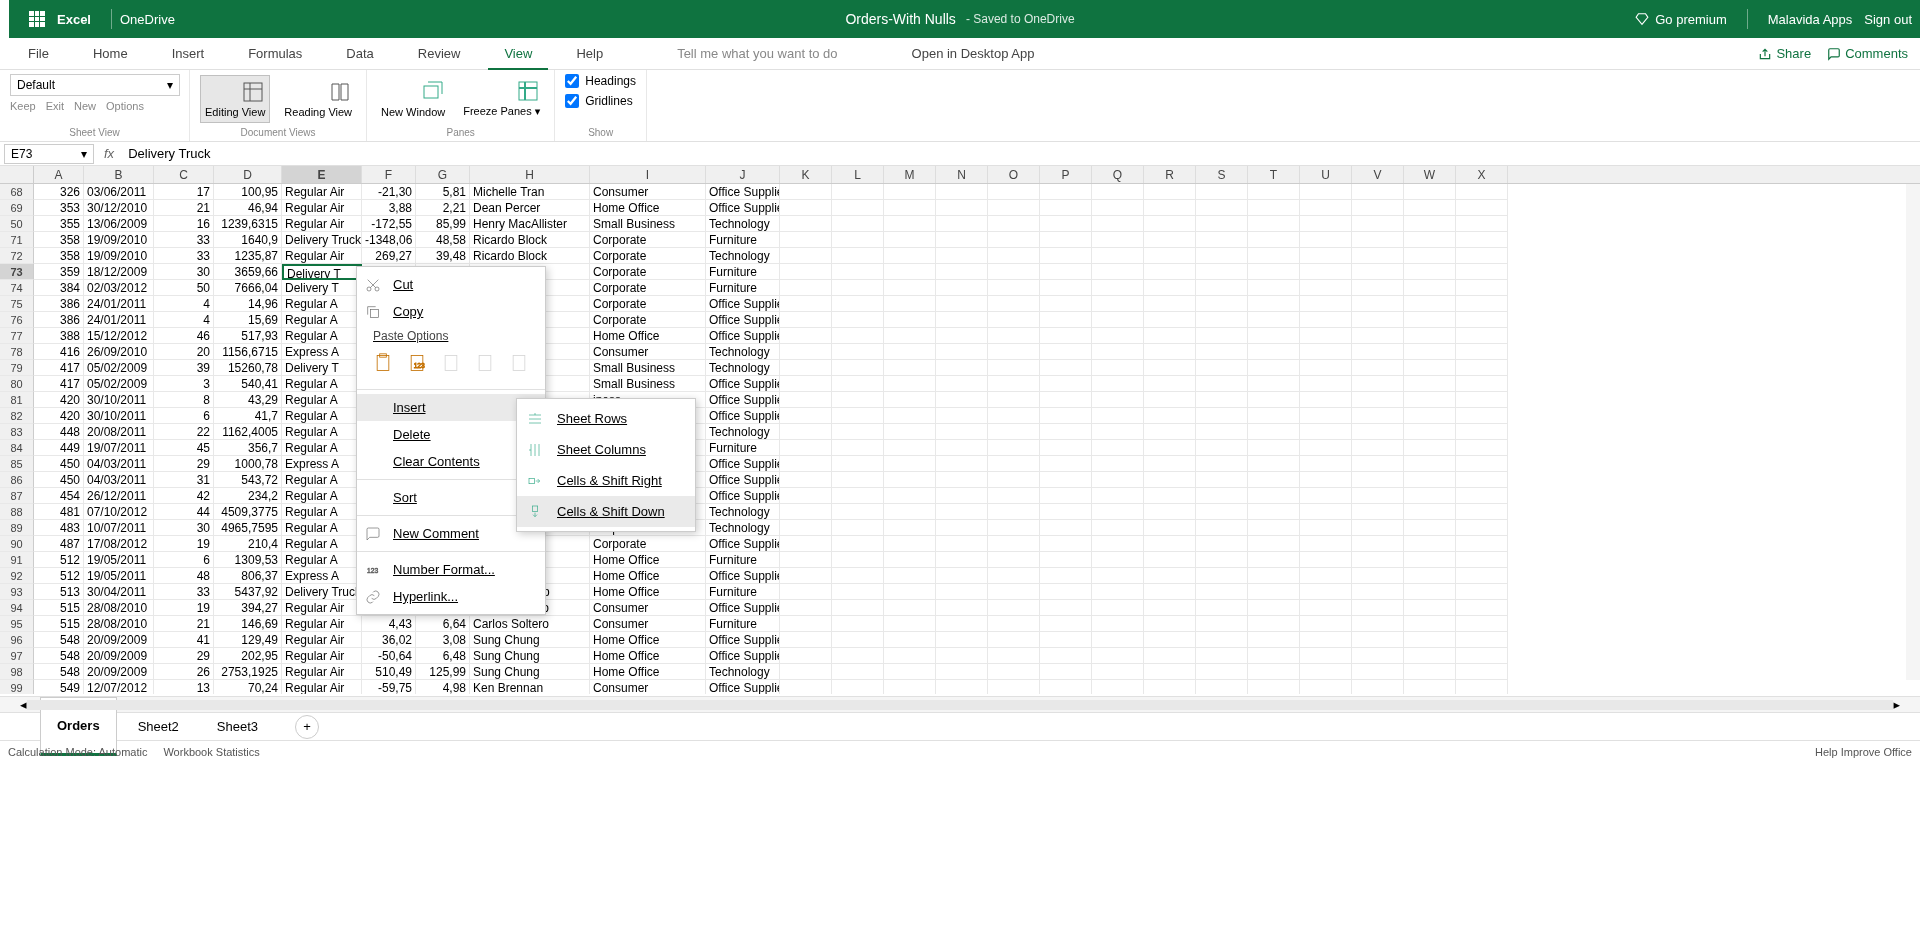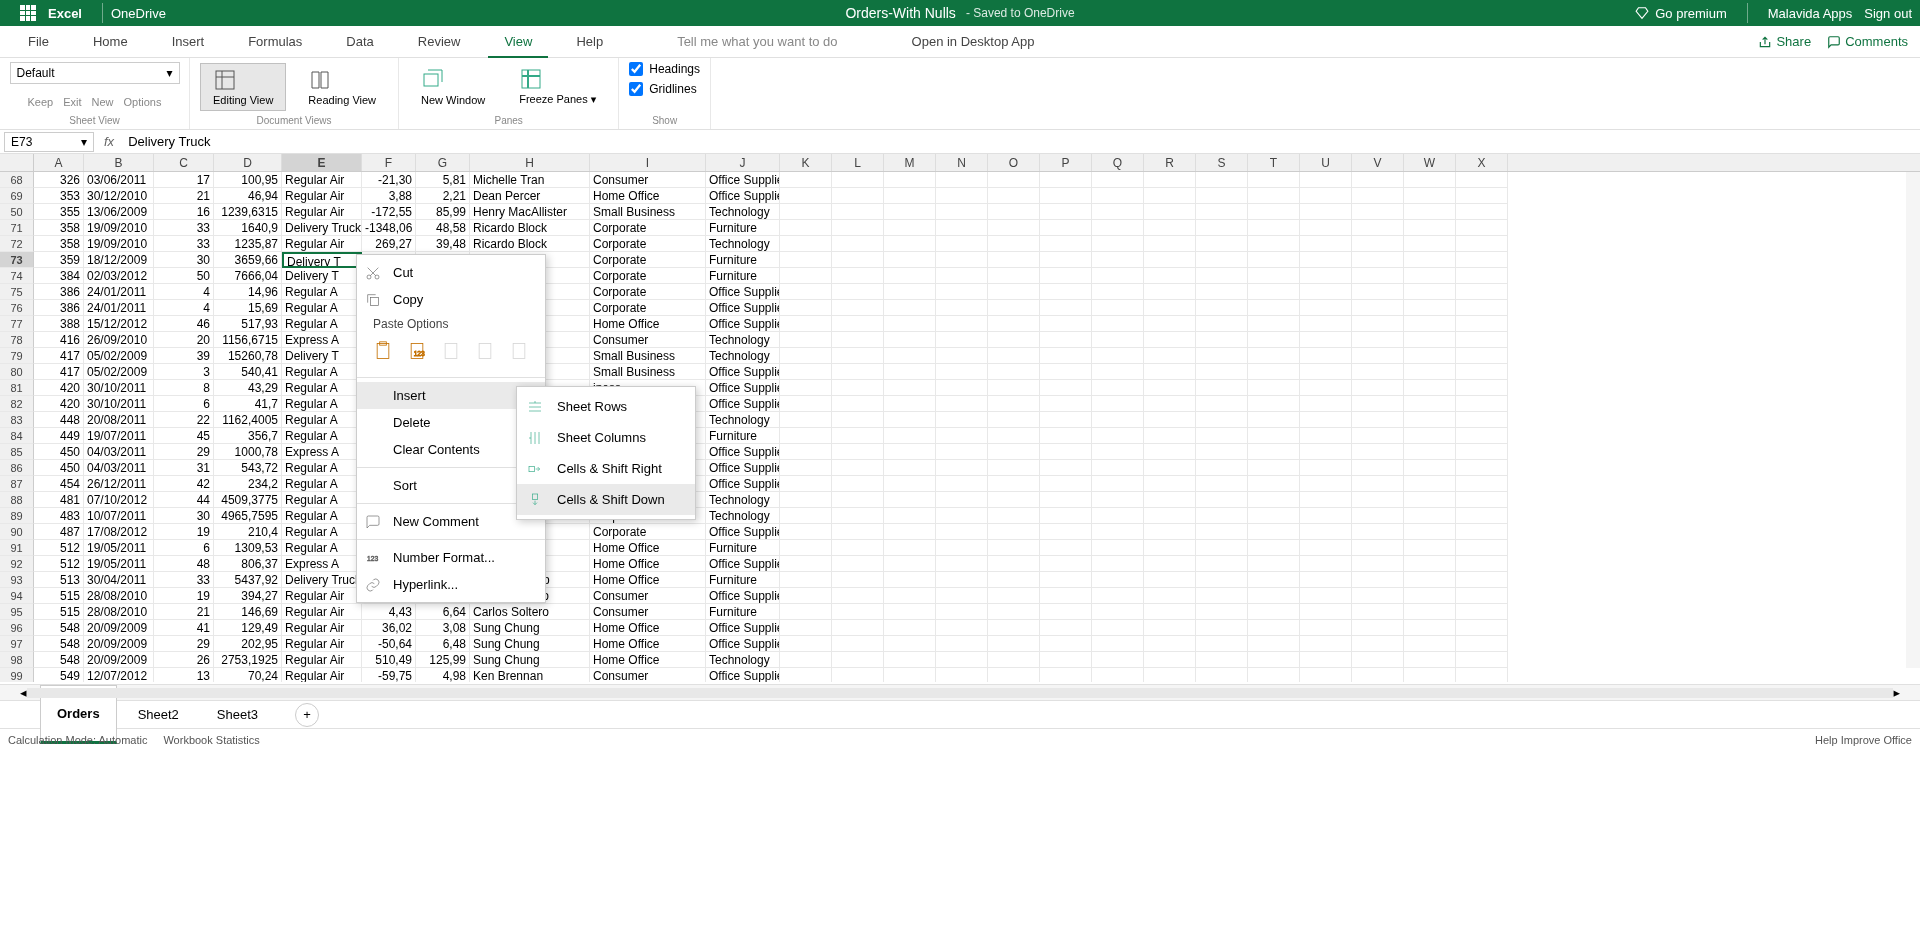--- a/index.html
+++ b/index.html
@@ -1,19 +1,19 @@
 <!DOCTYPE html>
 <html><head>
 <meta charset="utf-8">
 <style>
 * { margin: 0; padding: 0; box-sizing: border-box; font-family: 'Segoe UI', Tahoma, sans-serif; }
 body { background: #fff; overflow: hidden; font-size: 13px; }
 
 
-.title-bar { background: #0f7340; height: 26px; display: flex; align-items: center; color: #fff; padding: 0 8px; }
+.title-bar { background: #0f7340; height: 38px; display: flex; align-items: center; color: #fff; padding: 0 8px; margin-left: 9px; }
 .waffle { width: 16px; height: 16px; display: grid; grid-template-columns: repeat(3,1fr); grid-template-rows: repeat(3,1fr); gap: 1px; margin: 0 12px; cursor: pointer; }
 .waffle span { background: #fff; }
 .app-name { font-weight: 600; margin-right: 12px; }
 .divider-v { width: 1px; height: 20px; background: rgba(255,255,255,0.4); margin: 0 8px; }
 .onedrive-label { font-size: 13px; }
 .doc-title-area { position: absolute; left: 50%; transform: translateX(-50%); display: flex; align-items: center; gap: 10px; }
 .doc-title { font-size: 14px; }
 .saved-status { font-size: 12px; opacity: 0.85; }
 .title-right { margin-left: auto; display: flex; align-items: center; gap: 12px; }
 .go-premium { display: flex; align-items: center; gap: 6px; font-size: 13px; cursor: pointer; }
@@ -28,21 +28,21 @@
 .ribbon-right { margin-left: auto; display: flex; gap: 16px; }
 .ribbon-right-btn { display: flex; align-items: center; gap: 4px; color: #0f7340; cursor: pointer; }
 
 
 .ribbon-content { height: 72px; display: flex; border-bottom: 1px solid #e0e0e0; }
 .ribbon-group { display: flex; flex-direction: column; border-right: 1px solid #e8e8e8; }
 .group-controls { flex: 1; display: flex; align-items: center; padding: 4px 10px; gap: 10px; }
 .group-label { text-align: center; font-size: 10px; color: #888; padding-bottom: 3px; }
 .sheet-view-dd { width: 170px; height: 22px; border: 1px solid #ccc; font-size: 12px; padding: 0 6px; display: flex; align-items: center; justify-content: space-between; }
 .sv-btn { display: flex; align-items: center; gap: 4px; font-size: 11px; color: #888; }
-.big-btn { display: flex; flex-direction: column; align-items: flex-start; gap: 2px; font-size: 11px; cursor: pointer; padding: 4px 12px; }
+.big-btn { display: flex; flex-direction: column; align-items: flex-end; gap: 2px; font-size: 11px; cursor: pointer; padding: 4px 4px; }
 .big-btn.active { background: #e7e7e7; border: 1px solid #c0c0c0; }
 .big-btn svg { width: 24px; height: 24px; }
 .check-item { display: flex; align-items: center; gap: 6px; font-size: 12px; }
 .check-item input { width: 14px; height: 14px; }
 
 
 .formula-bar { height: 24px; display: flex; align-items: center; border-bottom: 1px solid #e0e0e0; }
 .name-box { width: 90px; border: 1px solid #ccc; height: 20px; padding: 0 6px; font-size: 12px; display: flex; align-items: center; justify-content: space-between; margin-left: 4px; }
 .fx-label { font-style: italic; margin: 0 10px; color: #666; }
 .formula-input { flex: 1; font-size: 13px; padding: 0 4px; }
@@ -61,21 +61,21 @@
 .cell { border-right: 1px solid #e8e8e8; border-bottom: 1px solid #e8e8e8; font-size: 12px; padding: 0 3px; overflow: hidden; white-space: nowrap; line-height: 16px; }
 .cell.num { text-align: right; }
 .cell.txt { text-align: left; }
 .cell.selected { border: 2px solid #0f7340; position: relative; z-index: 1; }
 
 .scroll-h { height: 16px; background: #f5f5f5; border-top: 1px solid #e0e0e0; display: flex; align-items: center; padding: 0 20px; }
 .scroll-h-track { flex: 1; height: 10px; background: #e8e8e8; position: relative; }
 .scroll-v { position: absolute; right: 0; top: 18px; width: 14px; bottom: 16px; background: #f5f5f5; }
 
 
-.context-menu { position: absolute; background: #fff; border: 1px solid #ccc; box-shadow: 2px 2px 8px rgba(0,0,0,0.2); font-size: 13px; z-index: 100; min-width: 160px; padding: 4px 0; }
+.context-menu { position: absolute; background: #fff; border: 1px solid #ccc; box-shadow: 2px 2px 8px rgba(0,0,0,0.2); font-size: 13px; z-index: 100; min-width: 160px; padding: 4px 0; text-decoration: underline; }
 .ctx-item { padding: 6px 16px 6px 36px; position: relative; cursor: pointer; display: flex; align-items: center; justify-content: space-between; }
 .ctx-item:hover, .ctx-item.hover { background: #eaeaea; }
 .ctx-item .icon { position: absolute; left: 8px; width: 16px; height: 16px; }
 .ctx-sep { height: 1px; background: #e0e0e0; margin: 4px 0; }
 .ctx-section-label { padding: 4px 16px 2px 16px; color: #444; font-size: 12px; }
 .paste-icons { display: flex; gap: 6px; padding: 4px 12px 8px 12px; }
 .paste-icons .pi { width: 28px; height: 28px; border: 1px solid transparent; display: flex; align-items: center; justify-content: center; cursor: pointer; }
 .chevron-r { color: #666; }
 
 .submenu { position: absolute; left: 158px; top: 132px; min-width: 180px; }
@@ -154,21 +154,21 @@
       <svg width="14" height="14" viewBox="0 0 24 24" fill="none" stroke="#0f7340" stroke-width="2">
           <path d="M21 15a2 2 0 0 1-2 2H7l-4 4V5a2 2 0 0 1 2-2h14a2 2 0 0 1 2 2z"></path>
         </svg>
       <span>Comments</span>
     </span>
   </div>
 </div>
 
 <div class="ribbon-content">
   <div class="ribbon-group" style="width:190px">
-    <div class="group-controls" style="flex-direction:column;align-items:center;gap:12px">
+    <div class="group-controls" style="flex-direction:column;align-items:flex-start;gap:4px">
       <div class="sheet-view-dd">
           <span>Default</span>
           <span>▾</span>
         </div>
       <div style="display:flex;gap:10px">
         <span class="sv-btn">
             <span>Keep</span>
           </span>
         <span class="sv-btn">
             <span>Exit</span>

